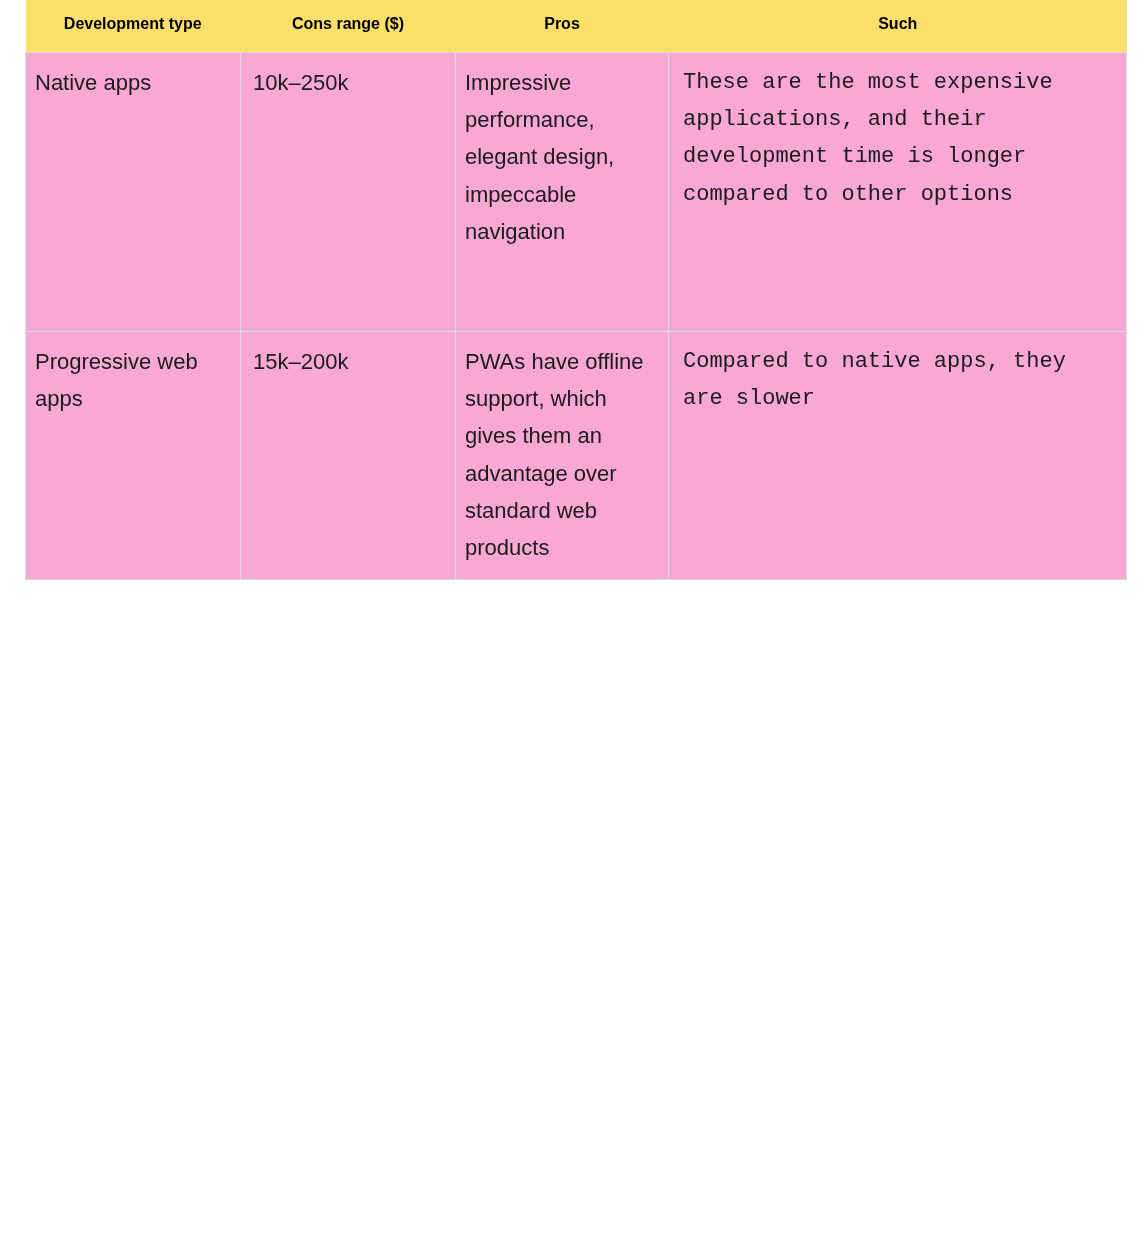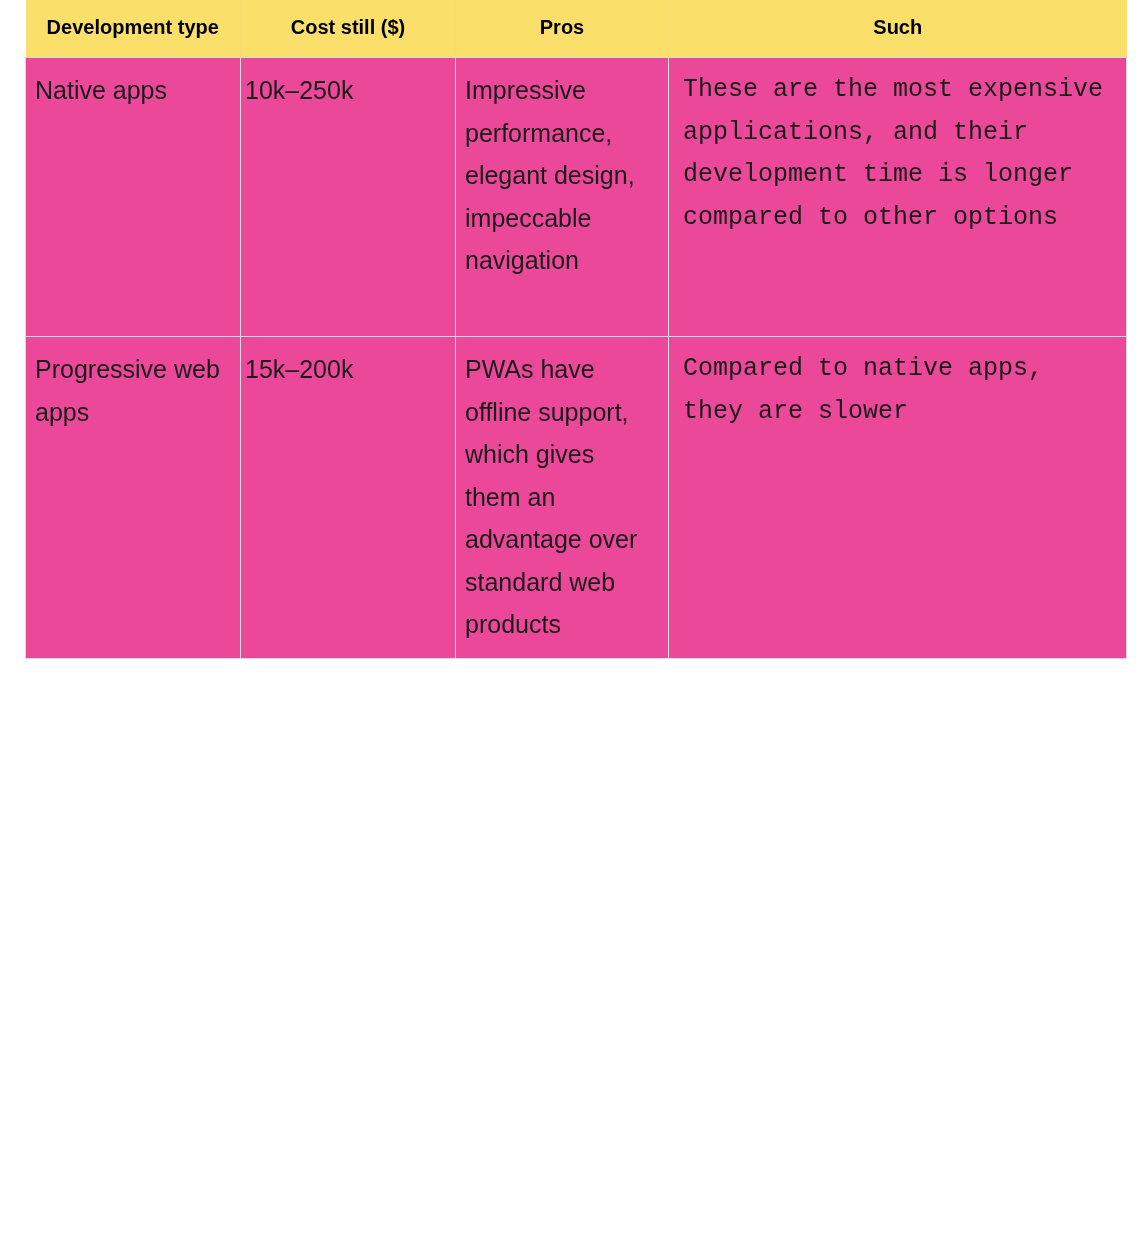--- a/index.html
+++ b/index.html
@@ -41,63 +41,63 @@
   col.c-type  { width: 215px; }
   col.c-cost  { width: 215px; }
   col.c-pros  { width: 213px; }
   col.c-cons  { width: 458px; }
 
   thead th {
     background: #fae06a;
     border: none;
     color: #000000;
     font-weight: bold;
-    font-size: 20px;
+    font-size: 16px;
     line-height: 1.55;
     text-align: center;
     vertical-align: middle;
     padding: 12px 10px 14px 10px;
     height: 52px;
     box-sizing: border-box;
   }
   thead th.th-type {
     padding-left: 16px;
     padding-right: 16px;
   }
   thead th.th-sep {
     border-left: 1px solid #f6dc72;
   }
 
   tbody td {
     border: 1px solid #d3dce3;
     border-top: 1px solid #d3dce3;
     vertical-align: top;
     text-align: left;
-    font-size: 25px;
+    font-size: 22px;
     line-height: 1.70;
     color: #1b1b1b;
     padding: 11px 12px 12px 9px;
-    background: #ec4899;
+    background: #f9a8d4;
     word-wrap: break-word;
     overflow-wrap: break-word;
   }
 
   tbody tr.r-native td     { height: 255px; }
   tbody tr.r-cross td      { height: 170px; }
   tbody tr.r-hybrid td     { height: 263px; }
   tbody tr.r-web td        { height: 195px; }
   tbody tr.r-pwa td        { height: 215px; }
 
   tbody td.cell-cons {
     padding-left: 14px;
     padding-right: 16px;
     font-family: Liberation Mono, monospace;
   }
   tbody td.cell-cost {
-    padding-left: 4px;
+    padding-left: 12px;
     margin-top: 36px;
   }
   tbody td.cell-type {
     padding-left: 9px;
   }
   tbody td.cell-pros {
     padding-left: 9px;
   }
 </style>
 </head>
@@ -108,21 +108,21 @@
     <table class="cost-table">
       <colgroup>
         <col class="c-type">
         <col class="c-cost">
         <col class="c-pros">
         <col class="c-cons">
       </colgroup>
       <thead>
         <tr>
           <th class="th-type">Development type</th>
-          <th class="th-sep">Cost still ($)</th>
+          <th class="th-sep">Cons range ($)</th>
           <th class="th-sep">Pros</th>
           <th class="th-sep">Such</th>
         </tr>
       </thead>
       <tbody>
         <tr class="r-native">
           <td class="cell-type">Native apps</td>
           <td class="cell-cost">10k–250k</td>
           <td class="cell-pros">Impressive performance, elegant design, impeccable navigation</td>
           <td class="cell-cons">These are the most expensive applications, and their development time is longer compared to other options</td>

